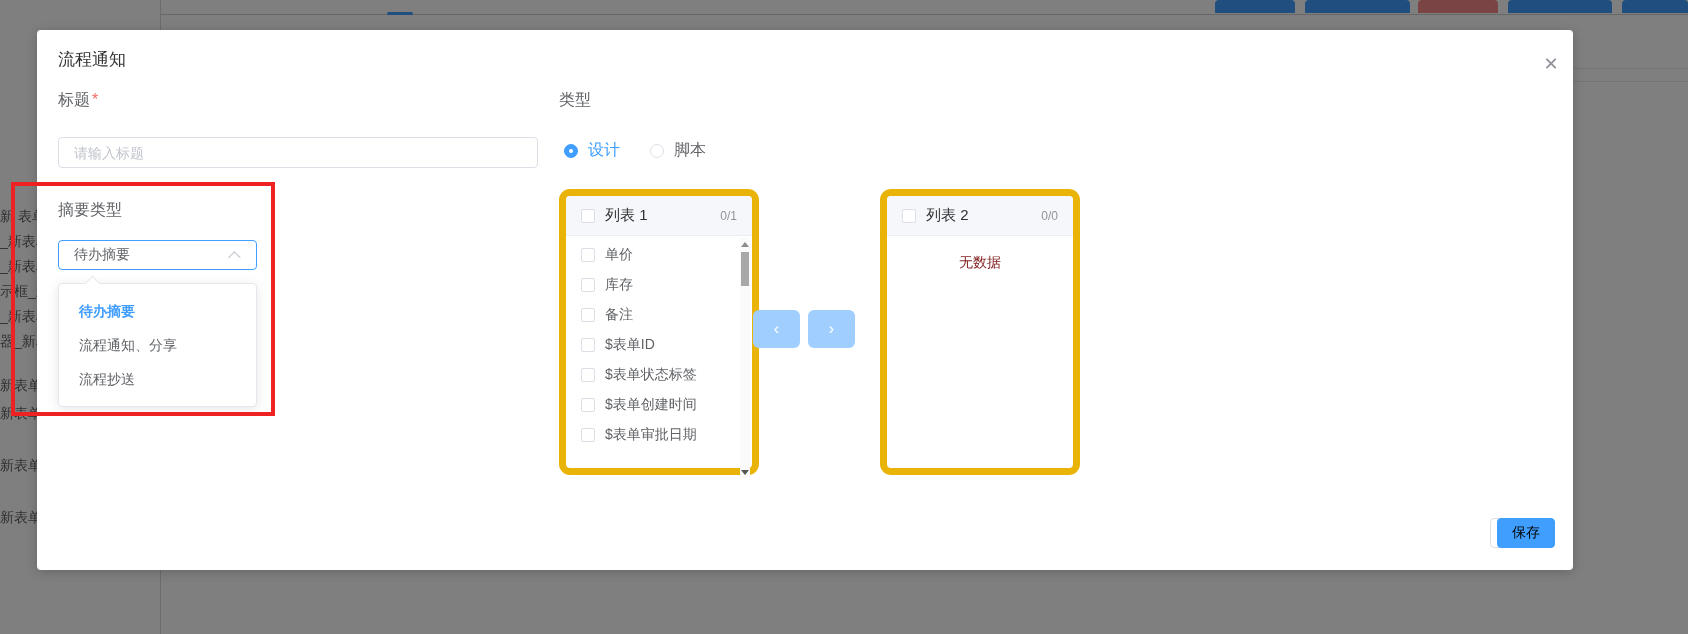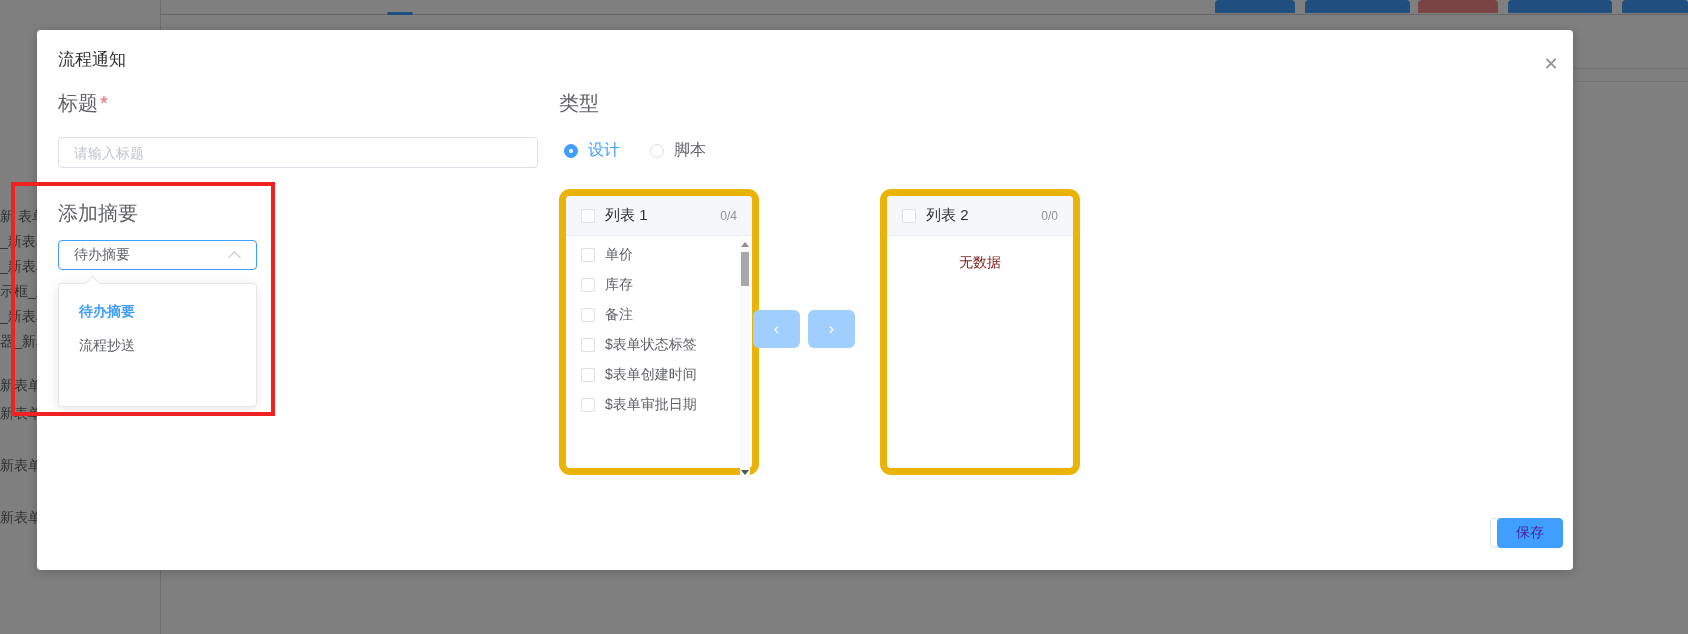--- a/index.html
+++ b/index.html
@@ -16,21 +16,21 @@
 
   
   .overlay{position:absolute;inset:0;background:rgba(0,0,0,0.5);z-index:10;}
 
   
   .modal{position:absolute;left:37px;top:30px;width:1536px;height:540px;background:#fff;border-radius:4px;
          box-shadow:0 2px 12px rgba(0,0,0,.2);z-index:20;}
   .modal-title{position:absolute;left:21px;top:18px;font-size:17px;color:#303133;}
   .modal-close{position:absolute;left:1500px;top:20px;width:28px;height:28px;color:#909399;font-size:18px;
                display:flex;align-items:center;justify-content:center;cursor:pointer;}
-  .field-label{position:absolute;font-size:20px;color:#606266;}
+  .field-label{position:absolute;font-size:16px;color:#606266;}
   .req{color:#f56c6c;margin-left:2px;}
   .title-input{position:absolute;left:21px;top:107px;width:480px;height:31px;border:1px solid #dcdfe6;border-radius:4px;
                padding:0 15px;font-size:14px;color:#a21caf;outline:none;}
   .title-input::placeholder{color:#c0c4cc;}
 
   
   .radio-row{position:absolute;left:527px;top:110px;display:flex;align-items:center;gap:30px;}
   .radio-opt{display:flex;align-items:center;gap:10px;cursor:pointer;}
   .radio-dot{width:14px;height:14px;border-radius:50%;border:1px solid #dcdfe6;background:#fff;position:relative;}
   .radio-opt.on .radio-dot{background:#409eff;border-color:#409eff;}
@@ -75,21 +75,21 @@
 
   .tr-btn{position:absolute;top:280px;width:47px;height:38px;border:none;border-radius:6px;background:#a0cfff;
           color:#fff;font-size:16px;line-height:38px;text-align:center;cursor:pointer;padding:0;}
   .tr-btn.left{left:716px;}
   .tr-btn.right{left:771px;}
 
   
   .btn{position:absolute;top:488px;height:30px;border-radius:4px;font-size:14px;cursor:pointer;
        display:flex;align-items:center;justify-content:center;}
   .btn.cancel{left:1453px;width:57px;background:#fff;border:1px solid #dcdfe6;color:#0c4a6e;}
-  .btn.save{left:1460px;width:66px;background:#409eff;border:1px solid #409eff;color:#4c1d95;}
+  .btn.save{left:1460px;width:58px;background:#409eff;border:1px solid #409eff;color:#000000;}
 
   
   .annotation{position:absolute;left:11px;top:182px;width:264px;height:234px;border:4px solid #ee2222;z-index:30;pointer-events:none;}
 </style>
 </head>
 <body>
 
 <div id="stage">
 
   <div class="bg-sidebar-divider"></div>
@@ -131,50 +131,55 @@
       <span class="radio-opt on">
         <span class="radio-dot"></span>
         <span class="radio-label">设计</span>
       </span>
       <span class="radio-opt">
         <span class="radio-dot"></span>
         <span class="radio-label">脚本</span>
       </span>
     </div>
 
-    <div class="field-label" style="left:21px;top:170px;">添加摘要</div>
+    <div class="field-label" style="left:21px;top:170px;">摘要类型</div>
     <div class="select">
       <span>待办摘要</span>
       <span class="chev-up"></span>
     </div>
     <div class="dropdown">
       <div class="dd-opt selected">待办摘要</div>
+      <div class="dd-opt">流程通知、分享</div>
       <div class="dd-opt">流程抄送</div>
     </div>
 
     <div class="panel src">
       <div class="panel-head">
         <span class="cb"></span>
         <span class="p-title">列表 1</span>
-        <span class="p-count">0/4</span>
+        <span class="p-count">0/1</span>
       </div>
       <div class="p-body">
         <div>
 
             <label class="titem">
             <span class="cb"></span>
             <span class="t">单价</span>
           </label>
             <label class="titem">
             <span class="cb"></span>
             <span class="t">库存</span>
           </label>
             <label class="titem">
             <span class="cb"></span>
             <span class="t">备注</span>
+          </label>
+            <label class="titem">
+            <span class="cb"></span>
+            <span class="t">$表单ID</span>
           </label>
             <label class="titem">
             <span class="cb"></span>
             <span class="t">$表单状态标签</span>
           </label>
             <label class="titem">
             <span class="cb"></span>
             <span class="t">$表单创建时间</span>
           </label>
             <label class="titem">

